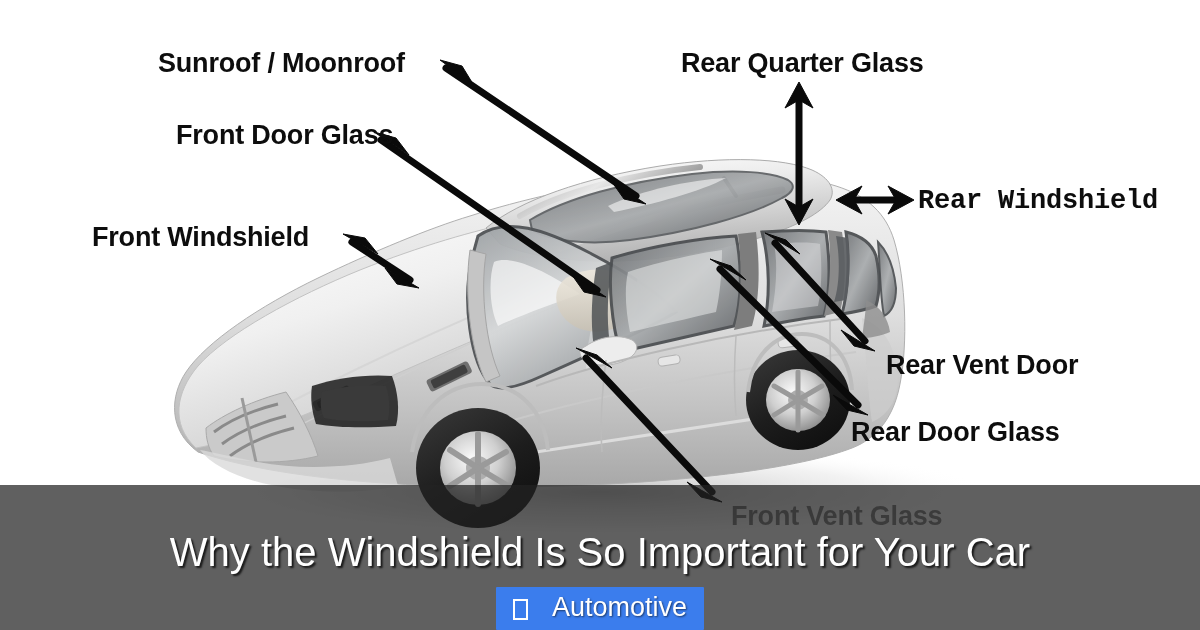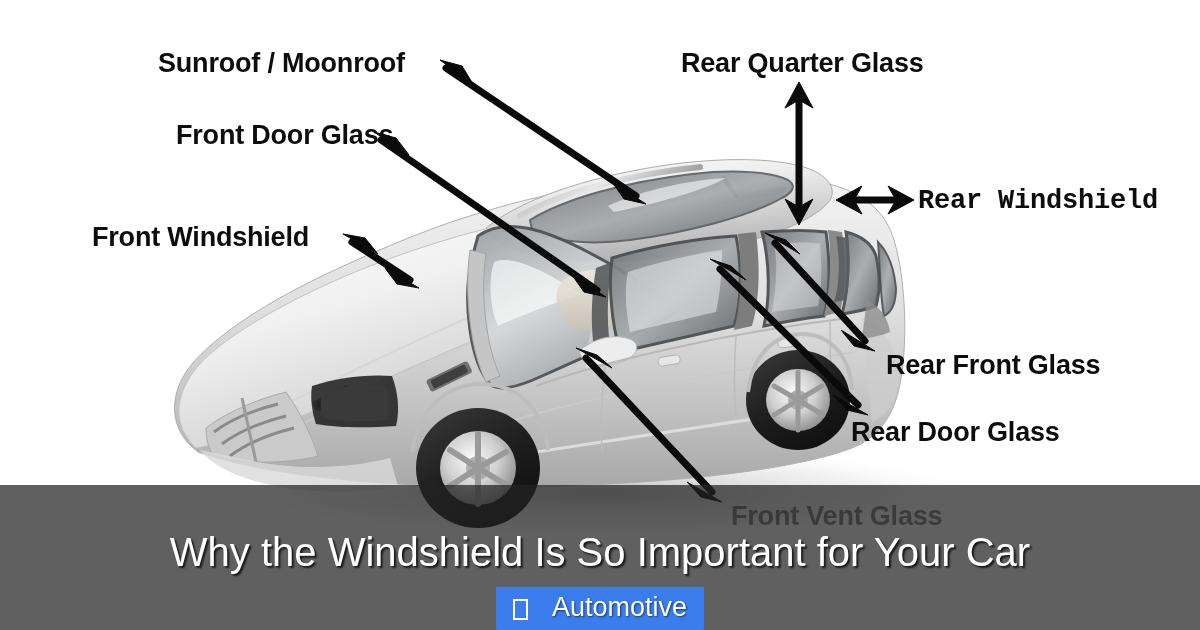--- a/index.html
+++ b/index.html
@@ -383,21 +383,21 @@
           <polygon points="722,502 687,482 701,497"></polygon>
         </g>
       </g>
     </svg>
 
     <div class="callout sunroof">Sunroof / Moonroof</div>
     <div class="callout front-door">Front Door Glass</div>
     <div class="callout front-wind">Front Windshield</div>
     <div class="callout rear-quarter">Rear Quarter Glass</div>
     <div class="callout rear-wind">Rear Windshield</div>
-    <div class="callout rear-vent">Rear Front Glass</div>
+    <div class="callout rear-vent">Rear Vent Door</div>
     <div class="callout front-vent">Front Vent Glass</div>
     <div class="callout rear-door">Rear Door Glass</div>
   </div>
 
   <div id="overlay-bar">
     <div id="overlay-inner">
       <h1 id="headline">Why the Windshield Is So Important for Your Car</h1>
       <div id="category-badge">
         <span class="tofu"></span>
         <span>Automotive</span>

